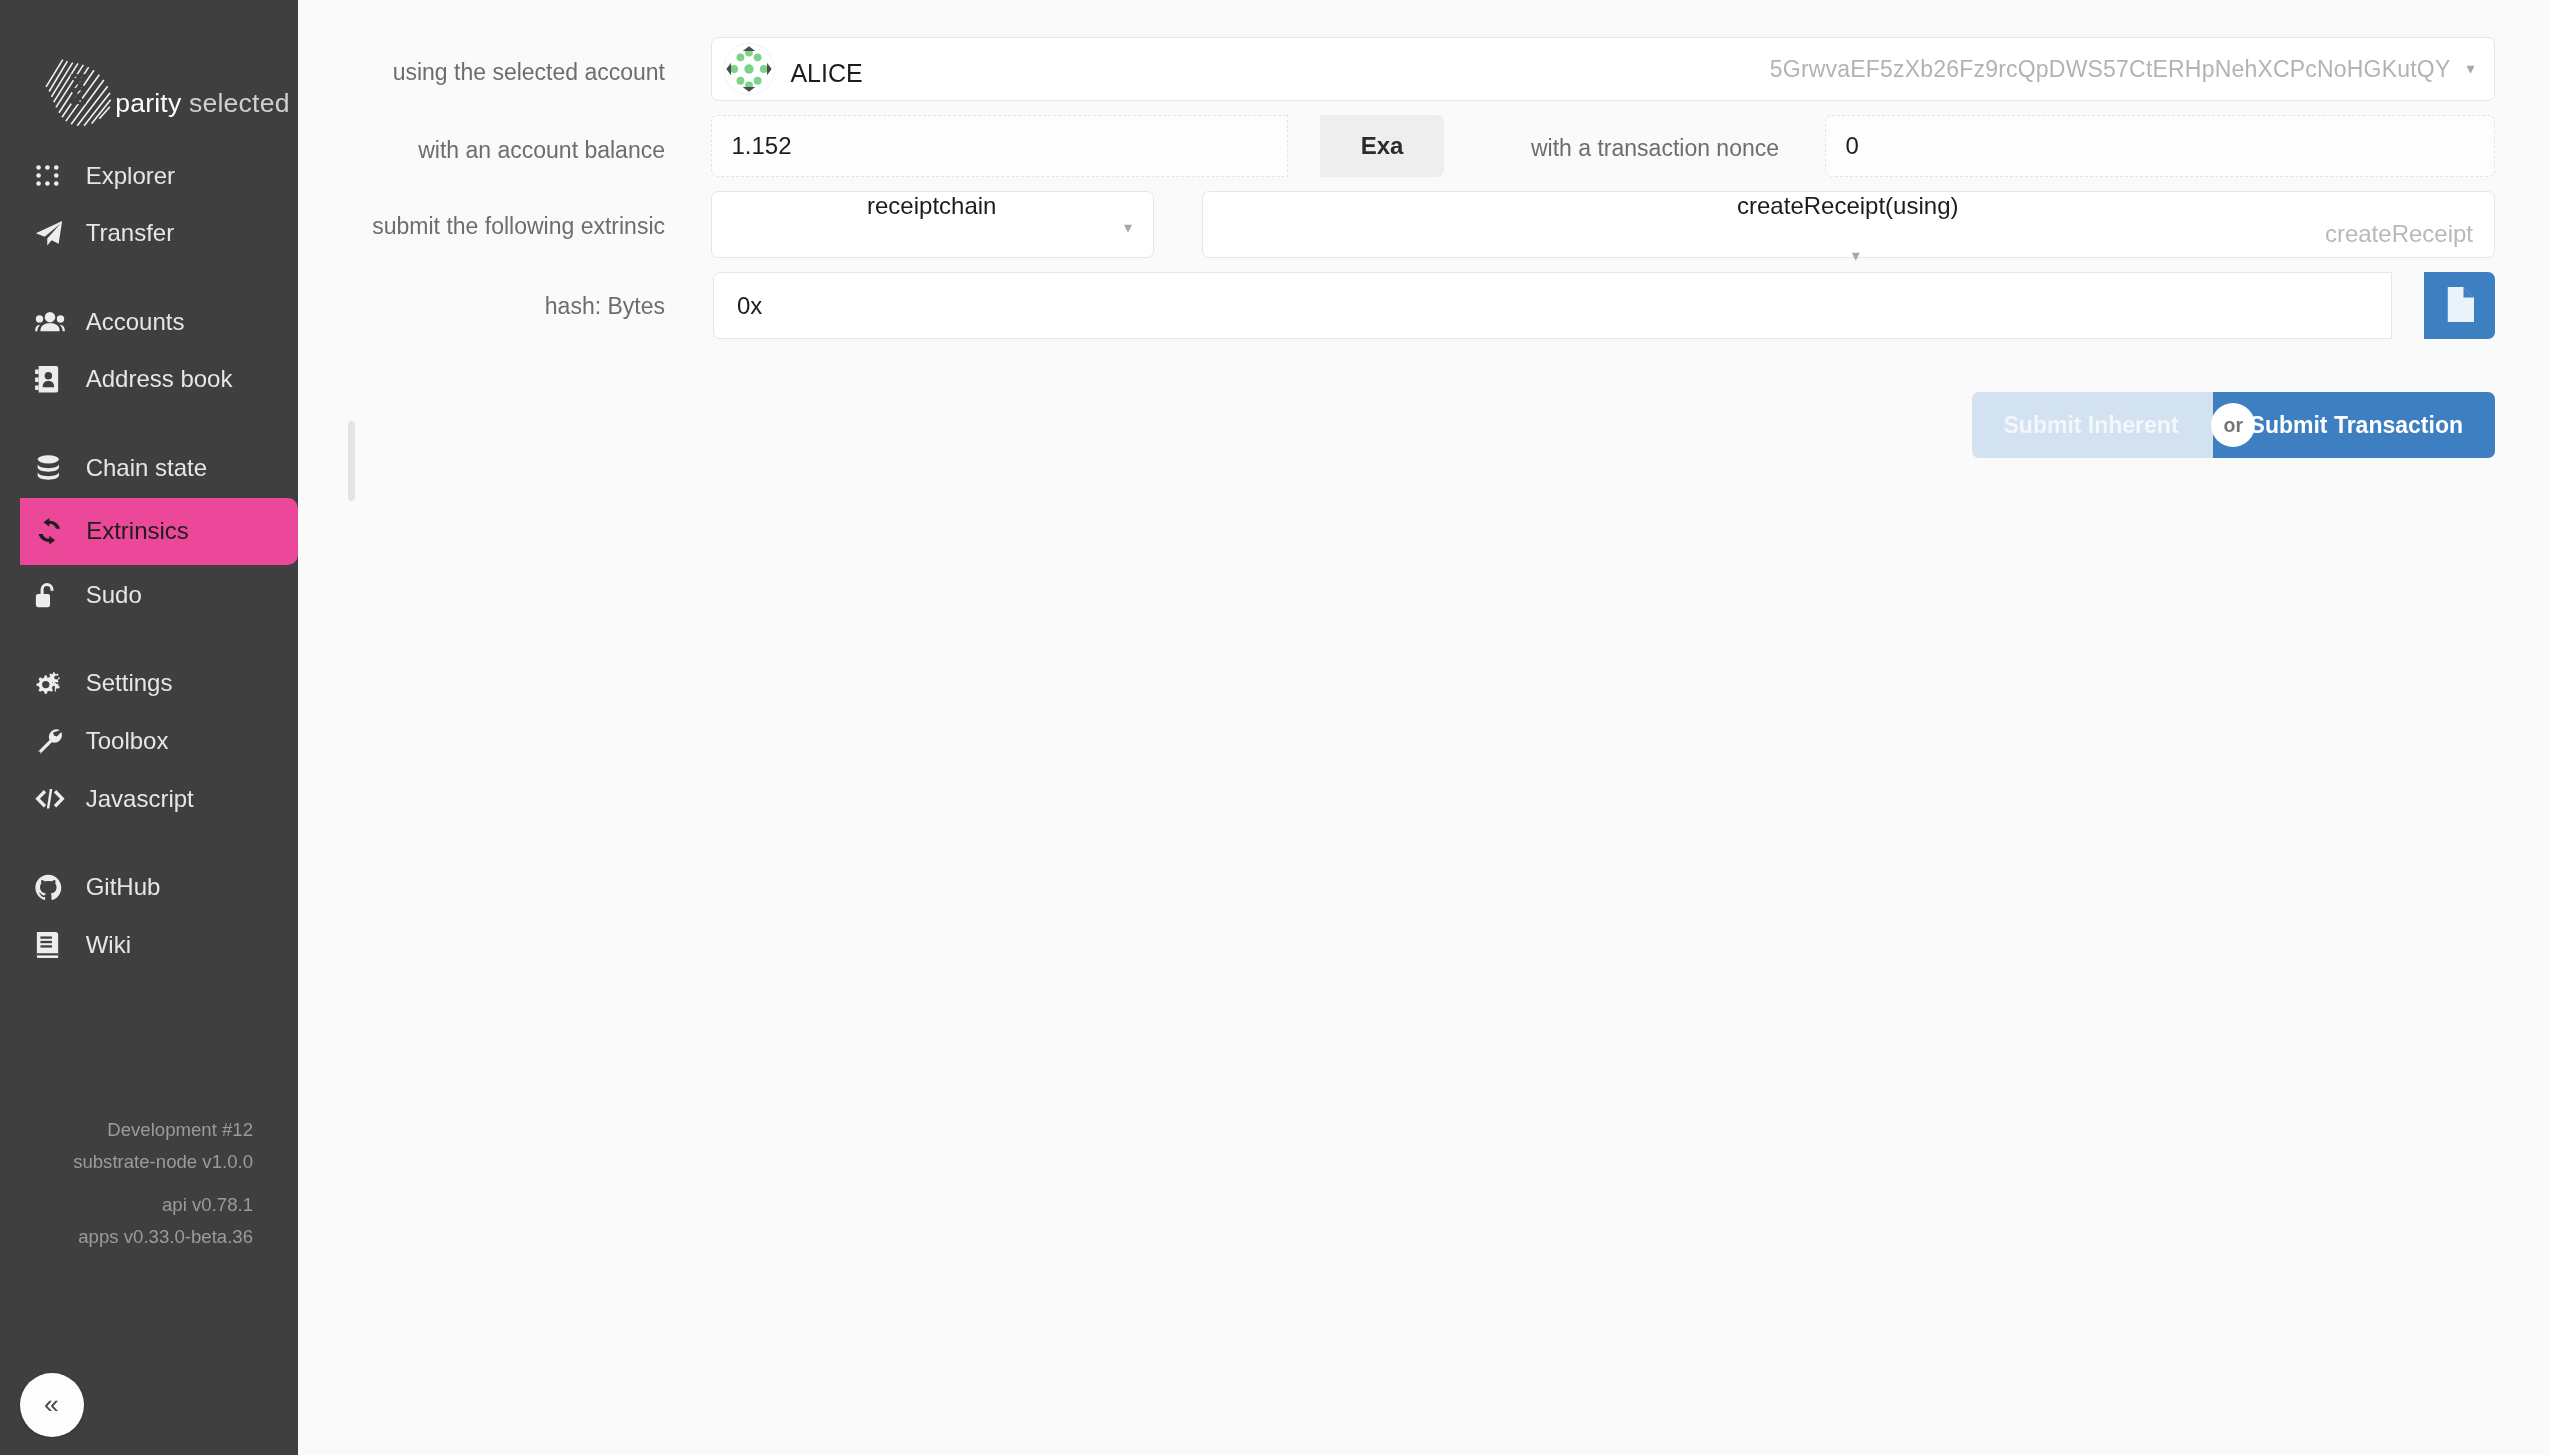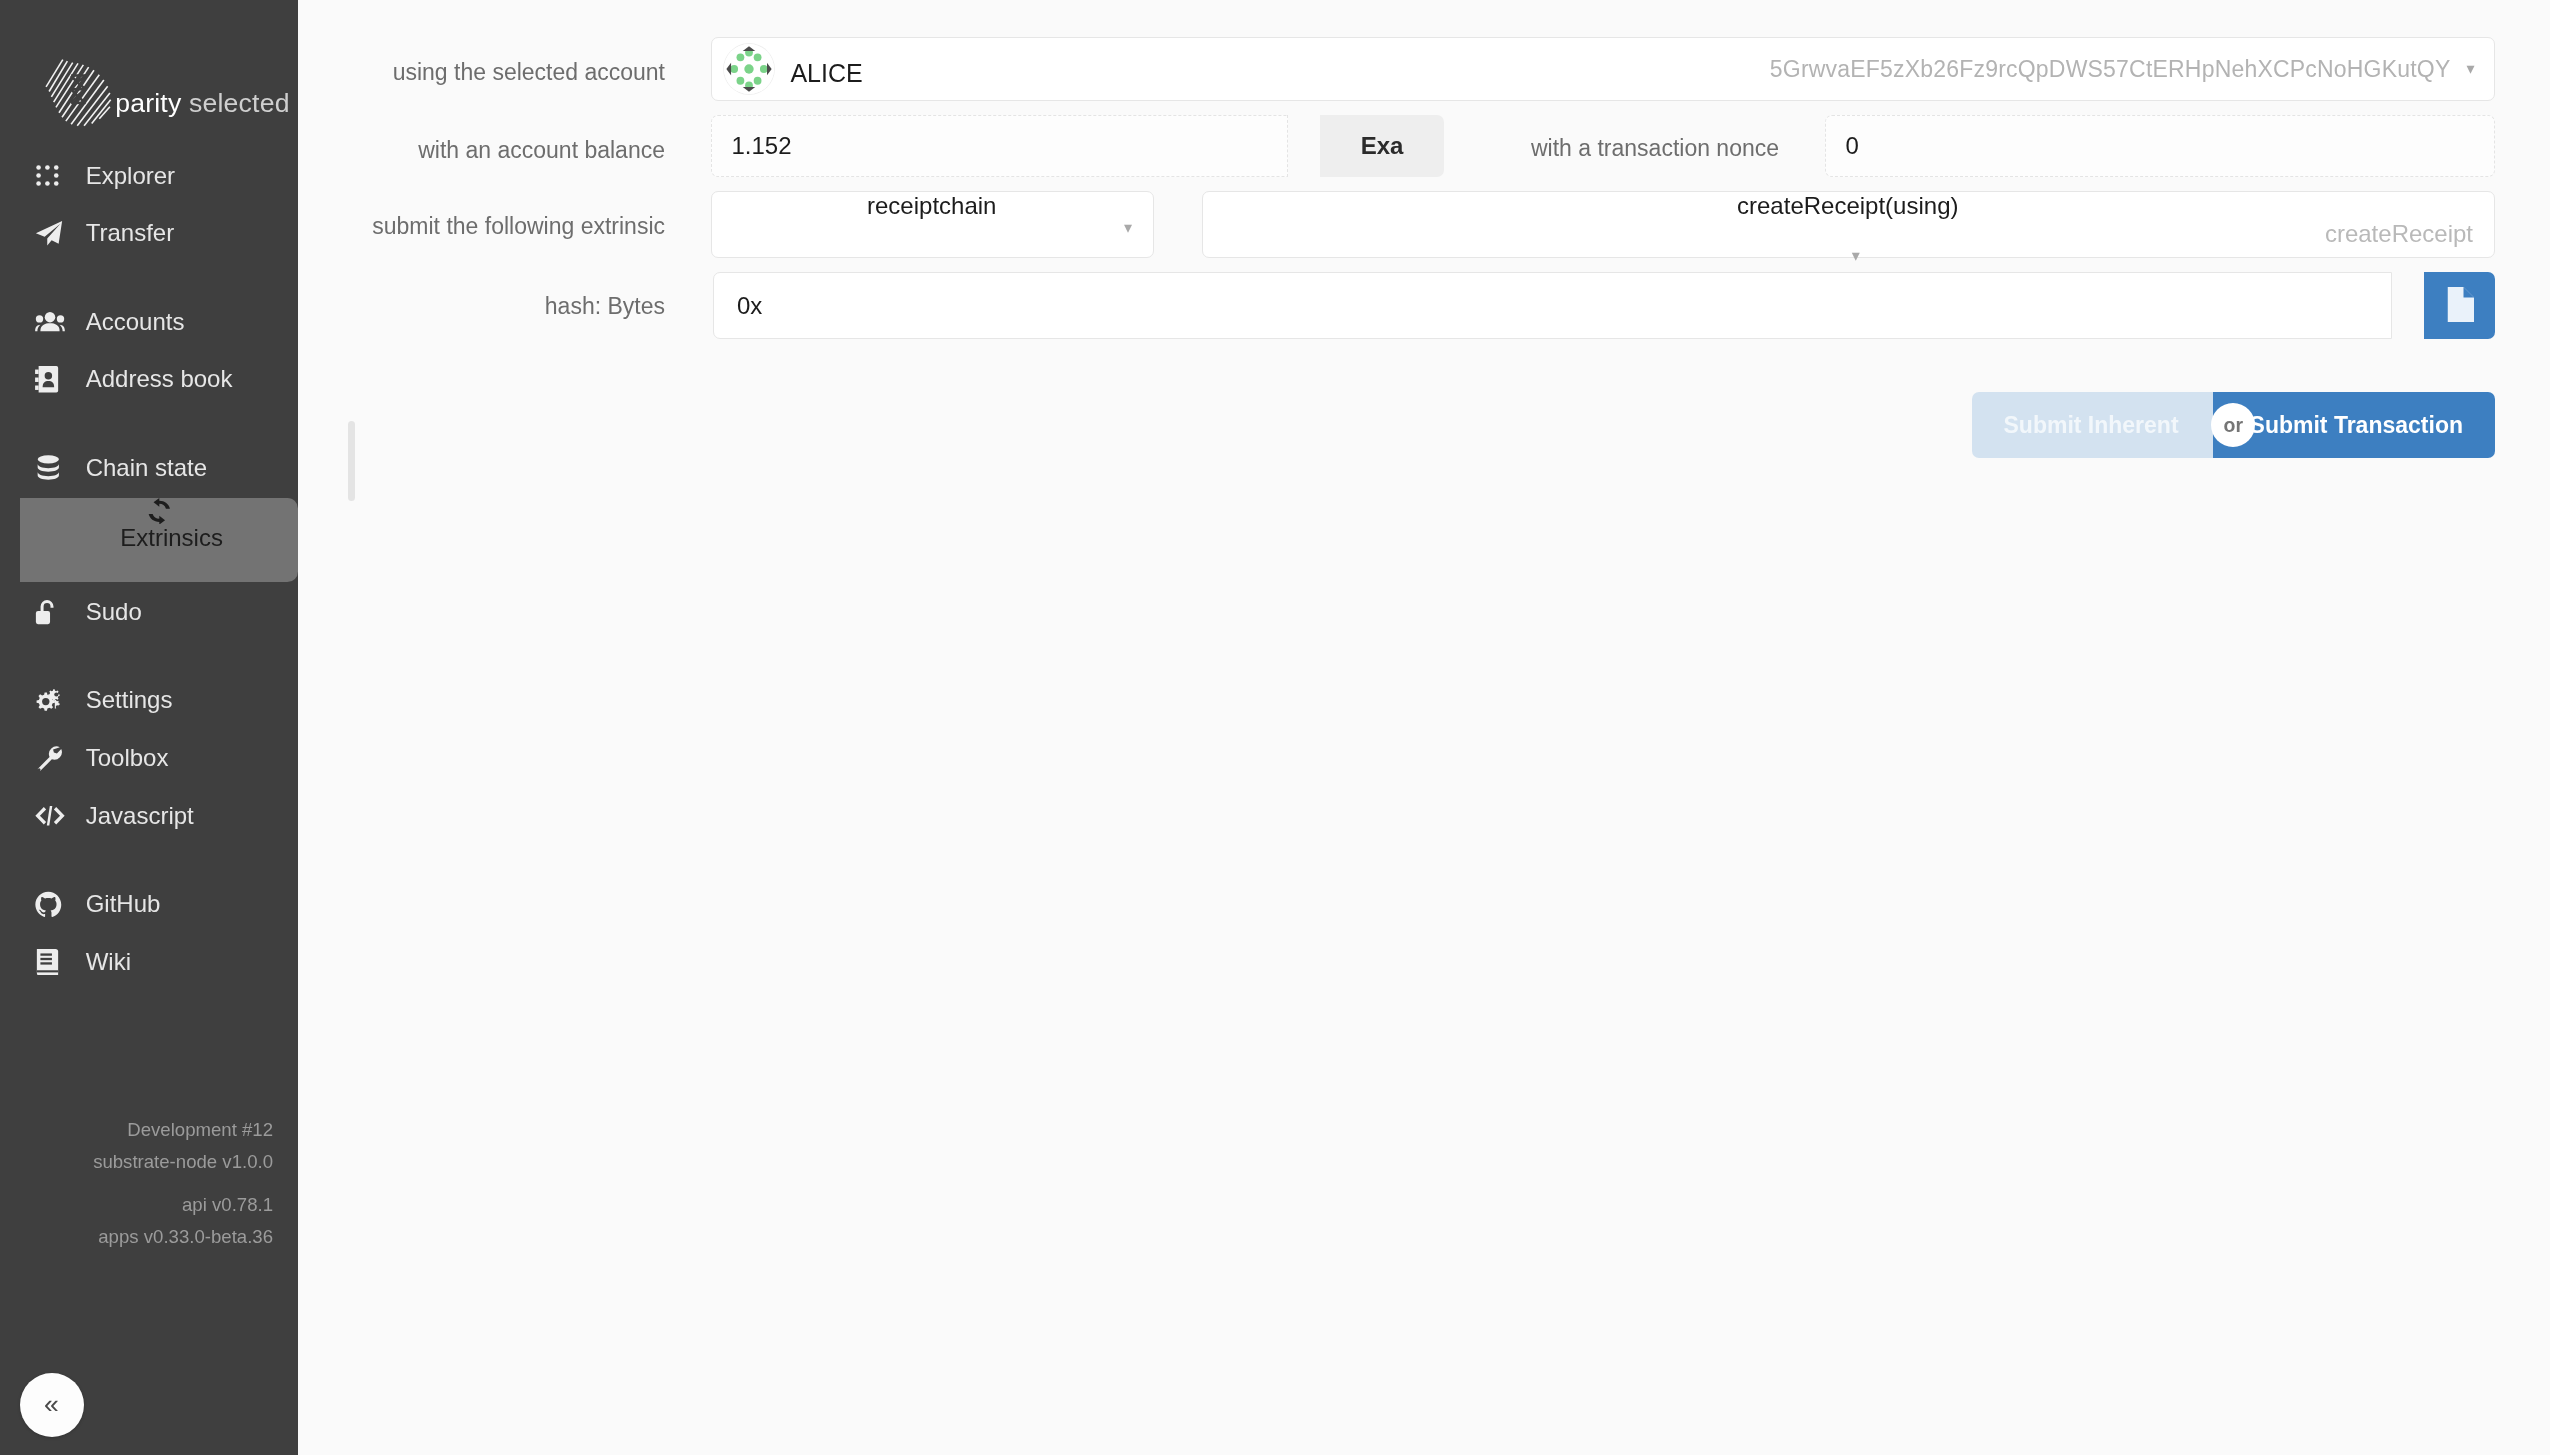--- a/index.html
+++ b/index.html
@@ -72,36 +72,35 @@
     display: flex;
     align-items: center;
     justify-content: flex-start;
     color: #ededed;
   }
   .nav-item .nav-label {
     margin-left: 9.7px;
     white-space: nowrap;
   }
   .nav-item.active {
-    background: #737373;
+    background: #ec4899;
     color: #1d1d1d;
     border-radius: 0 10.6px 10.6px 0;
     margin-left: 19.5px;
     padding-left: 16px;
-    height: 84px;
-    flex-direction: column;
+    height: 67px;
   }
   .nav-item.active .nav-icon { color: #1d1d1d; }
 
   .versions {
     position: absolute;
     left: 0; right: 0;
     top: 1114px;
     text-align: right;
-    padding-right: 25px;
+    padding-right: 45px;
     color: #9b9b9b;
     font-size: 18.6px;
     line-height: 32px;
   }
   .versions .block2 { margin-top: 10.6px; }
 
   .collapse-btn {
     position: absolute;
     left: 19.5px;
     bottom: 19.5px;

